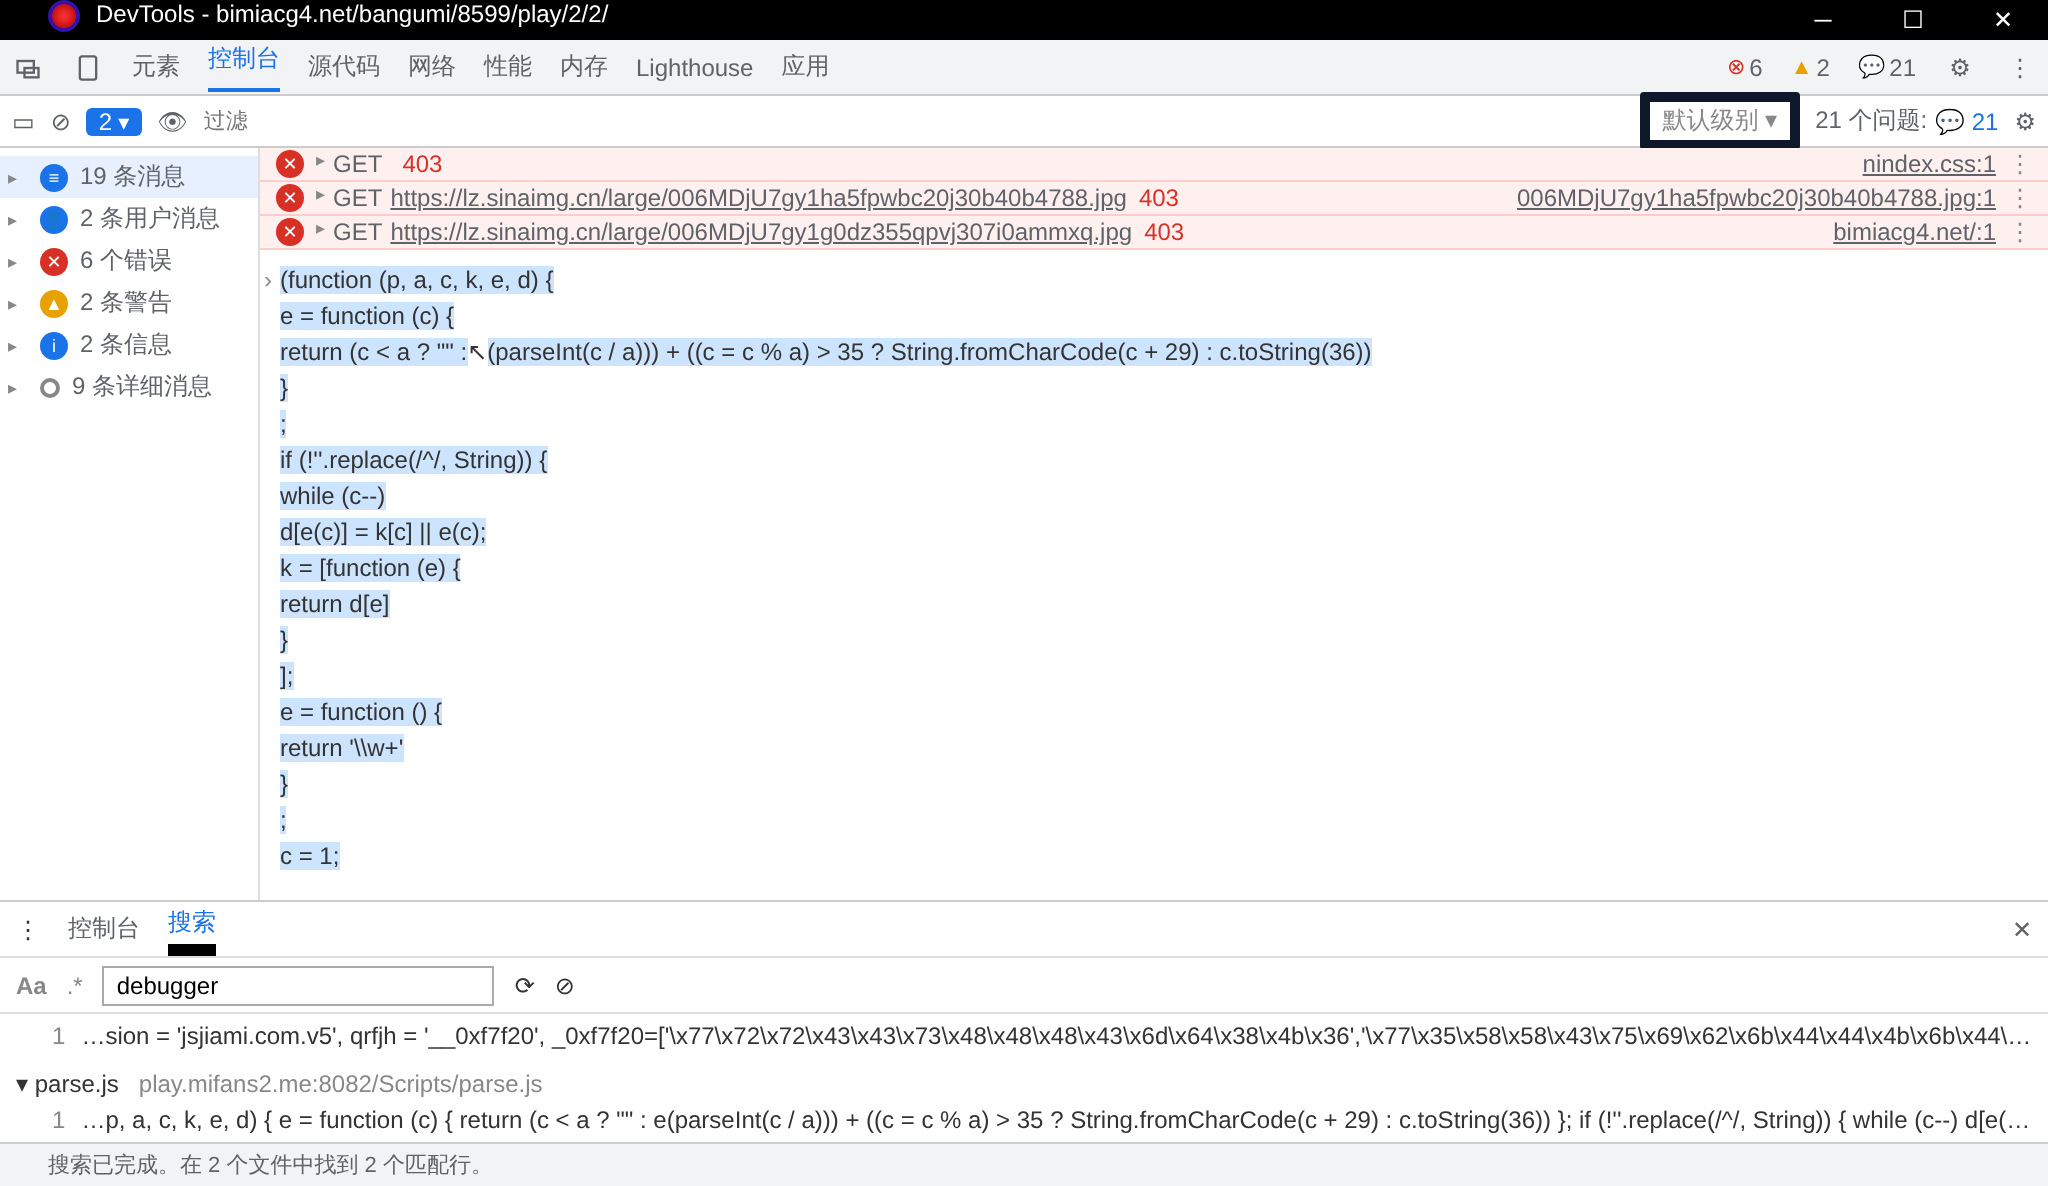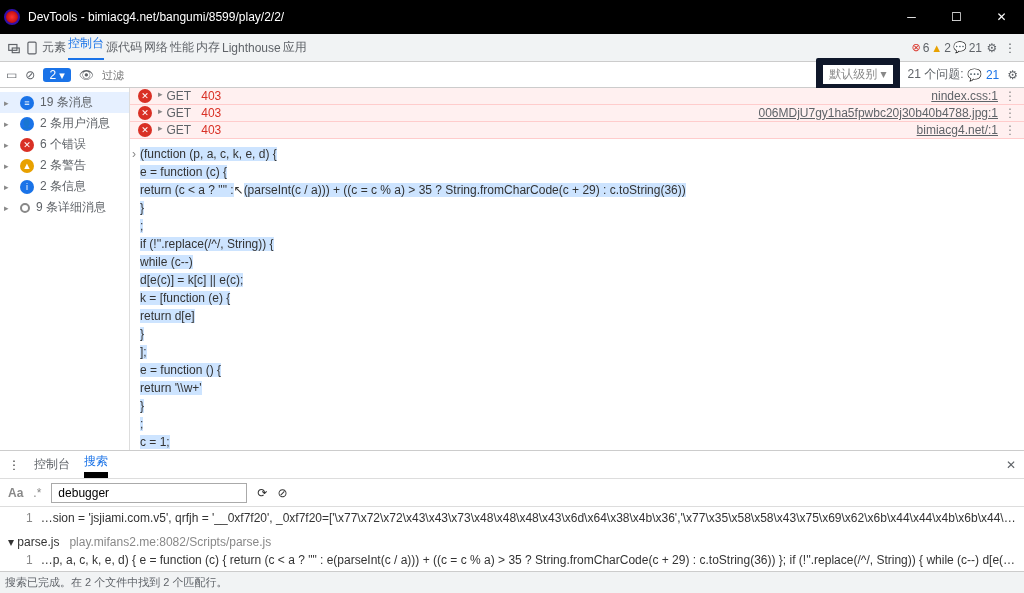--- a/index.html
+++ b/index.html
@@ -1,34 +1,34 @@
 <!DOCTYPE html>
 <html><head>
 <meta charset="utf-8">
 <style>
 *{margin:0;padding:0;box-sizing:border-box;font-family:"Segoe UI",Arial,sans-serif;font-size:12px}
 body{background:#fff;width:1024px;height:593px;overflow:hidden;display:flex;flex-direction:column;color:#333}
-.titlebar{background:#000;height:34px;display:flex;align-items:center;color:#fff;padding-left:4px}
+.titlebar{background:#000;height:20px;display:flex;align-items:flex-start;color:#fff;padding-left:24px}
 .titlebar .icon{width:16px;height:16px;border-radius:50%;background:radial-gradient(circle,#f33,#a00);margin-right:8px;border:2px solid #31a;position:relative}
 .titlebar .title{font-size:12px;flex:1}
 .titlebar .winbtns{display:flex;height:100%}
 .titlebar .winbtns div{width:45px;display:flex;align-items:center;justify-content:center;color:#fff;font-size:12px}
-.tabbar{background:#f1f3f4;height:28px;display:flex;align-items:center;border-bottom:1px solid #ccc;padding:0 6px;gap:2px}
+.tabbar{background:#f1f3f4;height:28px;display:flex;align-items:center;border-bottom:1px solid #ccc;padding:0 6px;gap:14px}
 .tabbar span{color:#5f6368;cursor:pointer}
 .tabbar .ticon{width:16px;height:16px;display:inline-flex;align-items:center;justify-content:center}
 .tabbar .spacer{flex:1}
 .tabbar .badge{display:inline-flex;align-items:center;gap:2px;font-size:11px}
 .tabbar .bred{color:#d93025}
 .tabbar .byel{color:#e8a100}
 .tabbar .bblue{color:#1a73e8}
 .filterbar{height:26px;border-bottom:1px solid #ccc;display:flex;align-items:center;padding:0 6px;gap:8px;font-size:11px;color:#5f6368}
 .filterbar .pill{background:#1a73e8;color:#fff;border-radius:3px;padding:0 6px;font-size:11px}
 .filterbar input{border:none;outline:none;font-size:11px;width:60px}
 .filterbar .sp{flex:1}
-.filterbar .dd{border:7px solid #0f172a;padding:1px 6px;border-radius:2px;color:#888}
+.filterbar .dd{border:5px solid #0f172a;padding:1px 6px;border-radius:2px;color:#888}
 .filterbar .probs{color:#5f6368;display:flex;align-items:center;gap:4px}
 .main{flex:1;display:flex;overflow:hidden}
 .sidebar{width:130px;border-right:1px solid #ddd;background:#fff;padding-top:4px}
 .sidebar .row{display:flex;align-items:center;padding:2px 4px;gap:6px;font-size:11px;color:#5f6368}
 .sidebar .row .exp{width:10px;color:#888;font-size:9px}
 .sidebar .row.sel{background:#e6f0ff}
 .sidebar .ico{width:14px;height:14px;border-radius:50%;display:inline-flex;align-items:center;justify-content:center;color:#fff;font-size:9px}
 .sidebar .ico.info{background:#1a73e8}
 .sidebar .ico.user{background:#1a73e8}
 .sidebar .ico.err{background:#d93025}
@@ -48,21 +48,21 @@
 .bottom .tabs .t{color:#5f6368}
 .bottom .tabs .t.sel{color:#1a73e8;border-bottom:6px solid #000000;height:100%;display:flex;align-items:center}
 .bottom .tabs .close{margin-left:auto;color:#5f6368}
 .bottom .searchbar{height:28px;display:flex;align-items:center;padding:0 8px;gap:10px;border-bottom:1px solid #ddd}
 .bottom .searchbar input{border:1px solid #aaa;padding:2px 6px;width:196px;font-size:12px;outline:none}
 .bottom .results{padding:2px 8px;font-size:11px;color:#333;line-height:1.5}
 .bottom .results .file{color:#333}
 .bottom .results .path{color:#888}
 .bottom .results .ln{color:#888;margin-right:8px}
 .bottom .results .match{color:#333}
-.statusbar{height:22px;background:#f1f3f4;border-top:1px solid #ccc;font-size:11px;color:#5f6368;padding:3px 5px}
+.statusbar{height:22px;background:#f1f3f4;border-top:1px solid #ccc;font-size:11px;color:#5f6368;padding:3px 24px}
 svg.i{width:14px;height:14px;vertical-align:middle}
 </style>
 </head>
 <body>
 
 <div class="titlebar">
   <div class="icon"></div>
   <div class="title">DevTools - bimiacg4.net/bangumi/8599/play/2/2/</div>
   <div class="winbtns">
     <div>─</div>
@@ -154,28 +154,30 @@
         <span style="color:#888;font-size:9px;margin-right:4px">▸</span>
       <span class="method">GET</span>
       <span class="code">403</span>
       <a class="src">nindex.css:1</a>
       <span style="margin-left:6px;color:#888">⋮</span>
     </div>
     <div class="errline">
       <span class="x">✕</span>
         <span style="color:#888;font-size:9px;margin-right:4px">▸</span>
       <span class="method">GET</span>
+      <a>https://lz.sinaimg.cn/large/006MDjU7gy1ha5fpwbc20j30b40b4788.jpg</a>
       <span class="code">403</span>
       <a class="src">006MDjU7gy1ha5fpwbc20j30b40b4788.jpg:1</a>
       <span style="margin-left:6px;color:#888">⋮</span>
     </div>
     <div class="errline">
       <span class="x">✕</span>
         <span style="color:#888;font-size:9px;margin-right:4px">▸</span>
       <span class="method">GET</span>
+      <a>https://lz.sinaimg.cn/large/006MDjU7gy1g0dz355qpvj307i0ammxq.jpg</a>
       <span class="code">403</span>
       <a class="src">bimiacg4.net/:1</a>
       <span style="margin-left:6px;color:#888">⋮</span>
     </div>
 
     <div class="codeblock">
       <span style="color:#888;position:absolute;left:2px;top:6px">›</span>
       <span class="hl">(function (p, a, c, k, e, d) {</span><br>
       <span class="hl">    e = function (c) {</span><br>
       <span class="hl">        return (c &lt; a ? "" :</span><span style="position:relative">↖</span><span class="hl">(parseInt(c / a))) + ((c = c % a) &gt; 35 ? String.fromCharCode(c + 29) : c.toString(36))</span><br>

